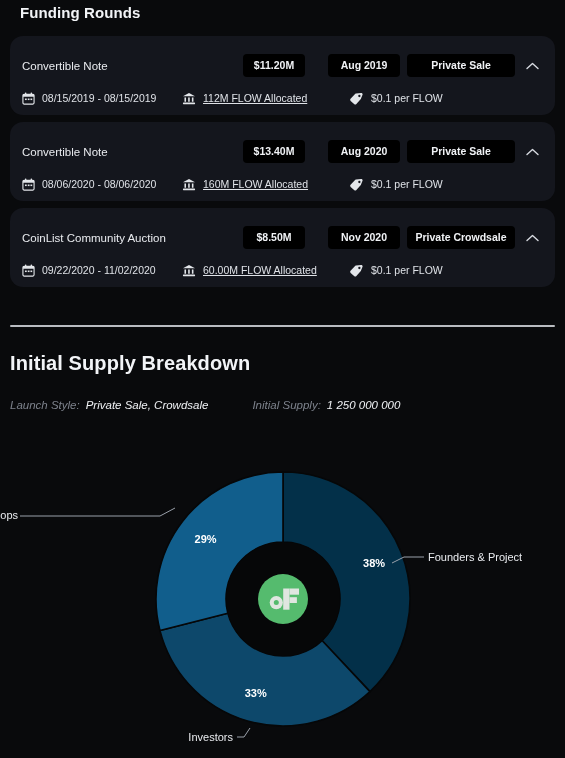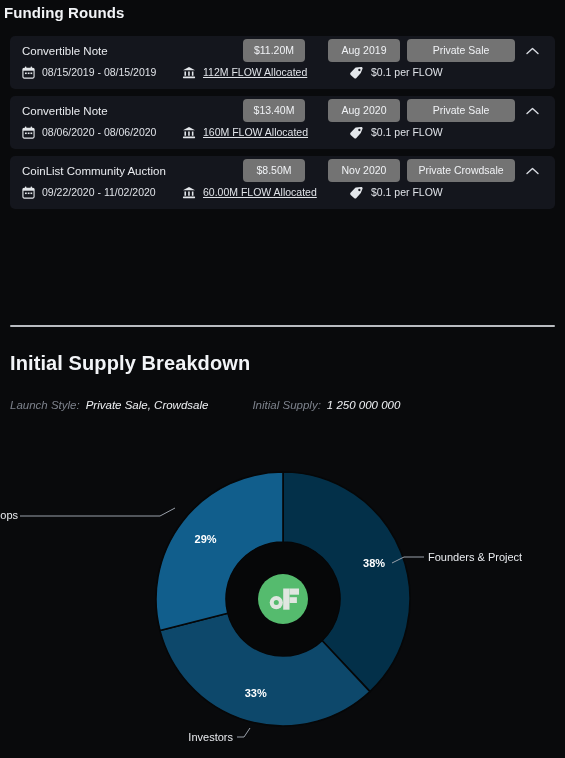--- a/index.html
+++ b/index.html
@@ -12,46 +12,46 @@
   }
   .page { position: relative; width: 565px; height: 758px; padding: 0 10px; }
 
   
   .section-title {
     font-size: 15px;
     font-weight: bold;
     color: #f2f4f7;
     letter-spacing: .1px;
   }
-  #funding-title { position: absolute; left: 4px; top: 4px; }
+  #funding-title { position: absolute; left: 20px; top: 4px; }
 
   
   .rounds { position: absolute; left: 10px; top: 36px; width: 545px; }
   .round-card {
     background: #14161d;
-    border-radius: 5px;
+    border-radius: 13px;
     margin-bottom: 7px;
-    padding: 1px 12px 9px 12px;
+    padding: 16px 12px 9px 12px;
   }
   .round-top {
     display: flex;
     align-items: center;
     height: 27px;
   }
   .round-name {
     font-size: 11.5px;
     color: #e9ebef;
     flex: 1 1 auto;
     white-space: nowrap;
   }
   .pill {
-    background: #737373;
+    background: #000000;
     color: #f0f2f5;
     font-size: 10.5px;
-    font-weight: normal;
+    font-weight: bold;
     border-radius: 4px;
     height: 23px;
     line-height: 23px;
     text-align: center;
     margin-left: 7px;
     padding: 0 6px;
     border: none;
     font-family: "Liberation Sans", sans-serif;
     cursor: pointer;
   }
@@ -64,20 +64,21 @@
     margin-left: 6px;
     display: flex;
     align-items: center;
     justify-content: center;
     cursor: pointer;
   }
   .chevron svg { display: block; }
 
   .round-bottom {
     display: flex;
+    margin-top: 11px;
     height: 16px;
   }
   .meta {
     display: flex;
     align-items: center;
     font-size: 10.5px;
     color: #dfe2e7;
     white-space: nowrap;
   }
   .meta .ic { display: flex; align-items: center; margin-right: 7px; }

